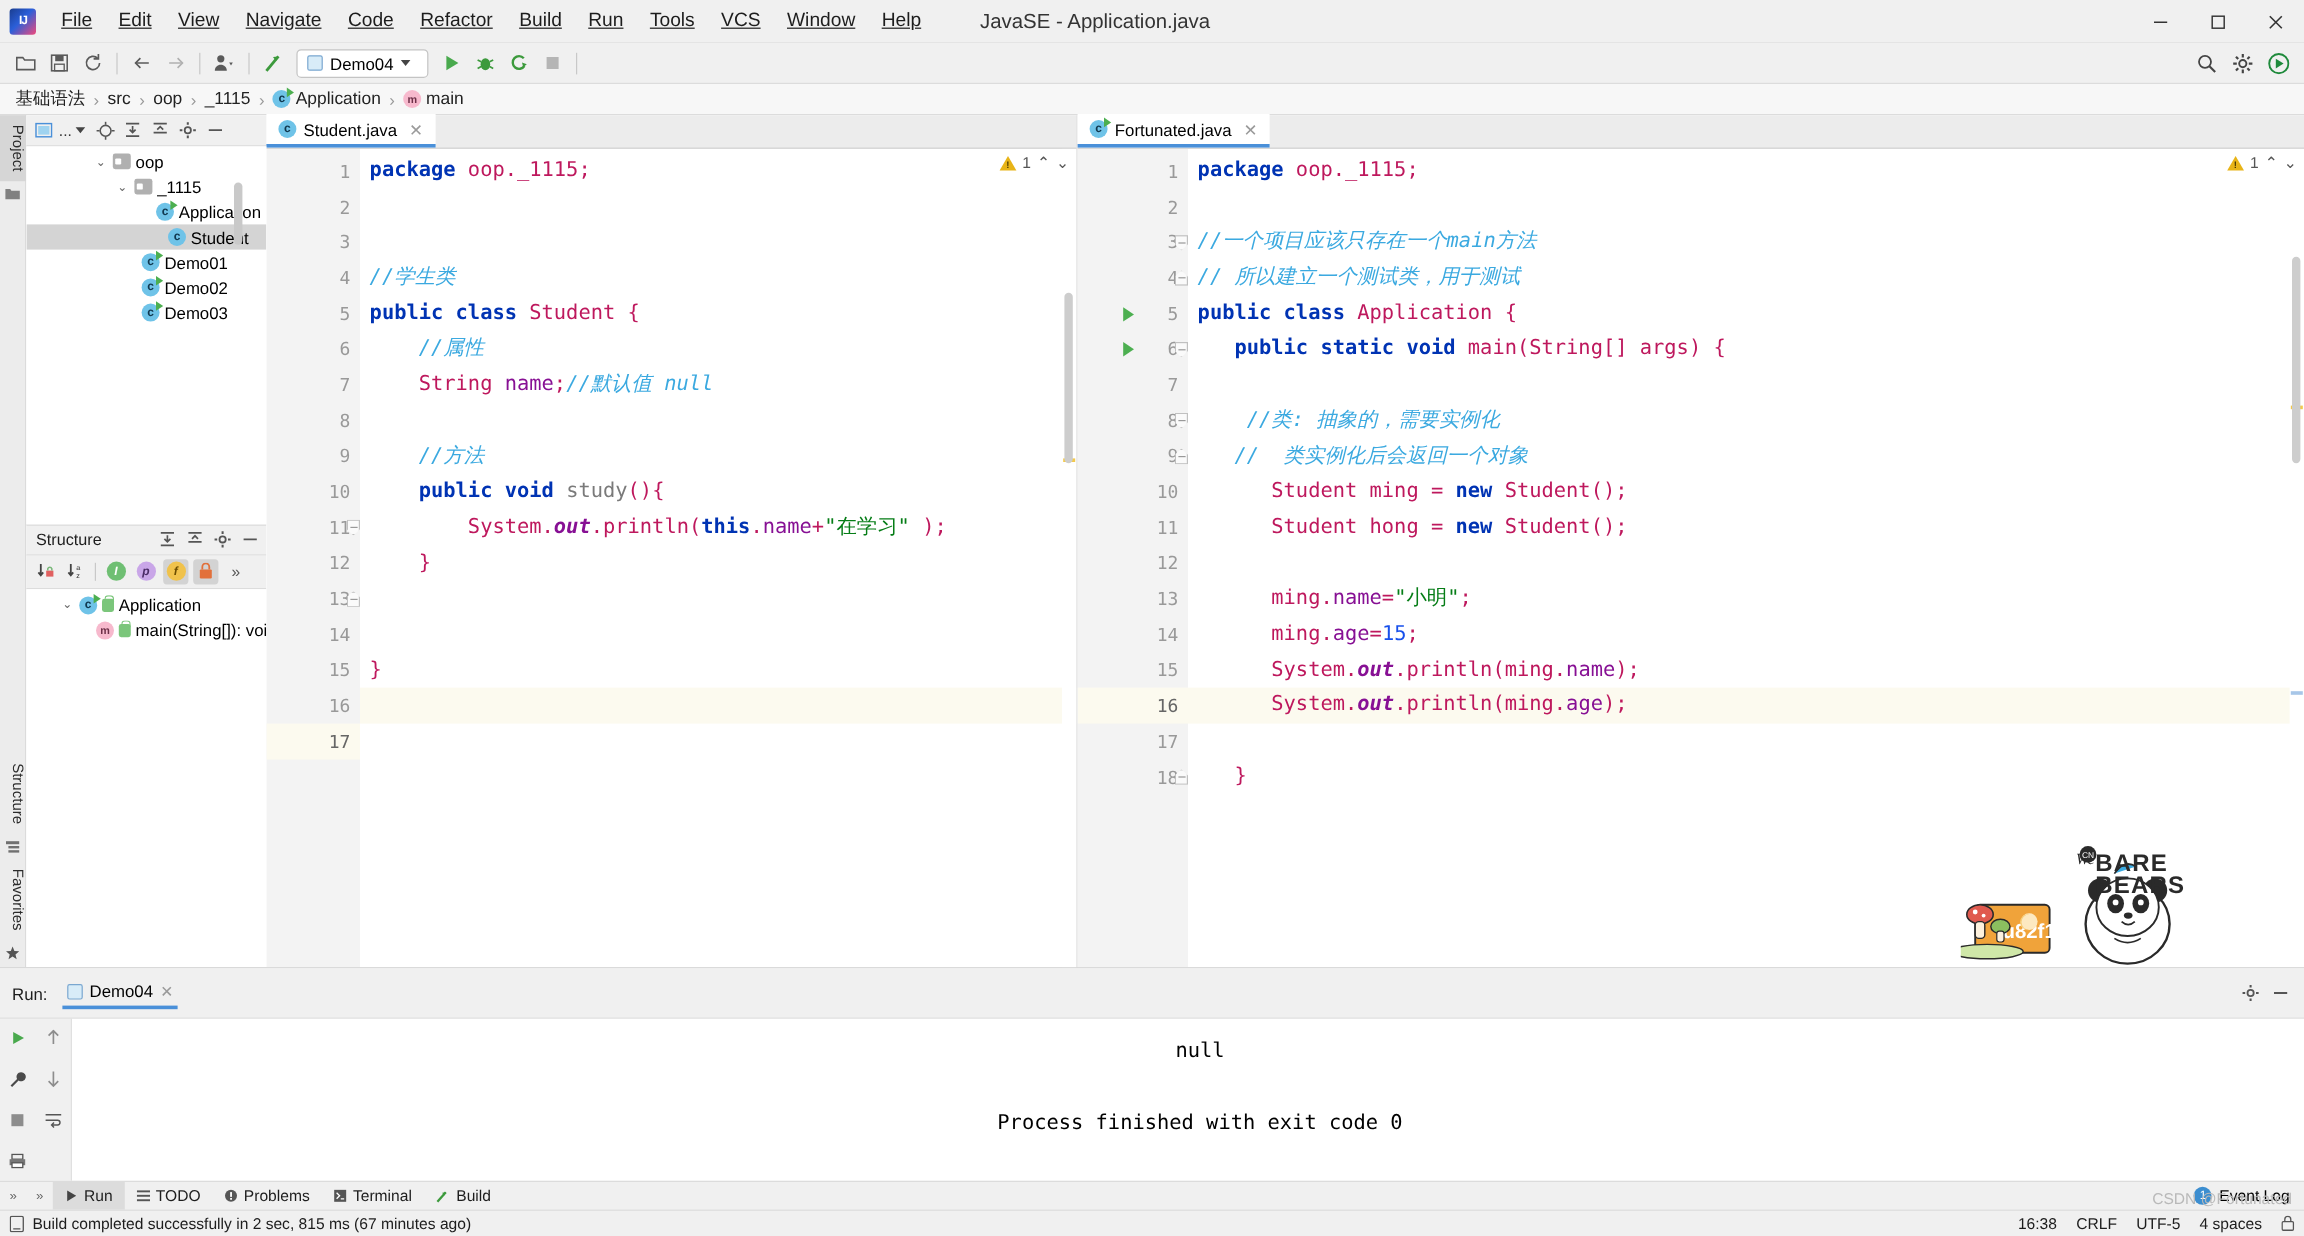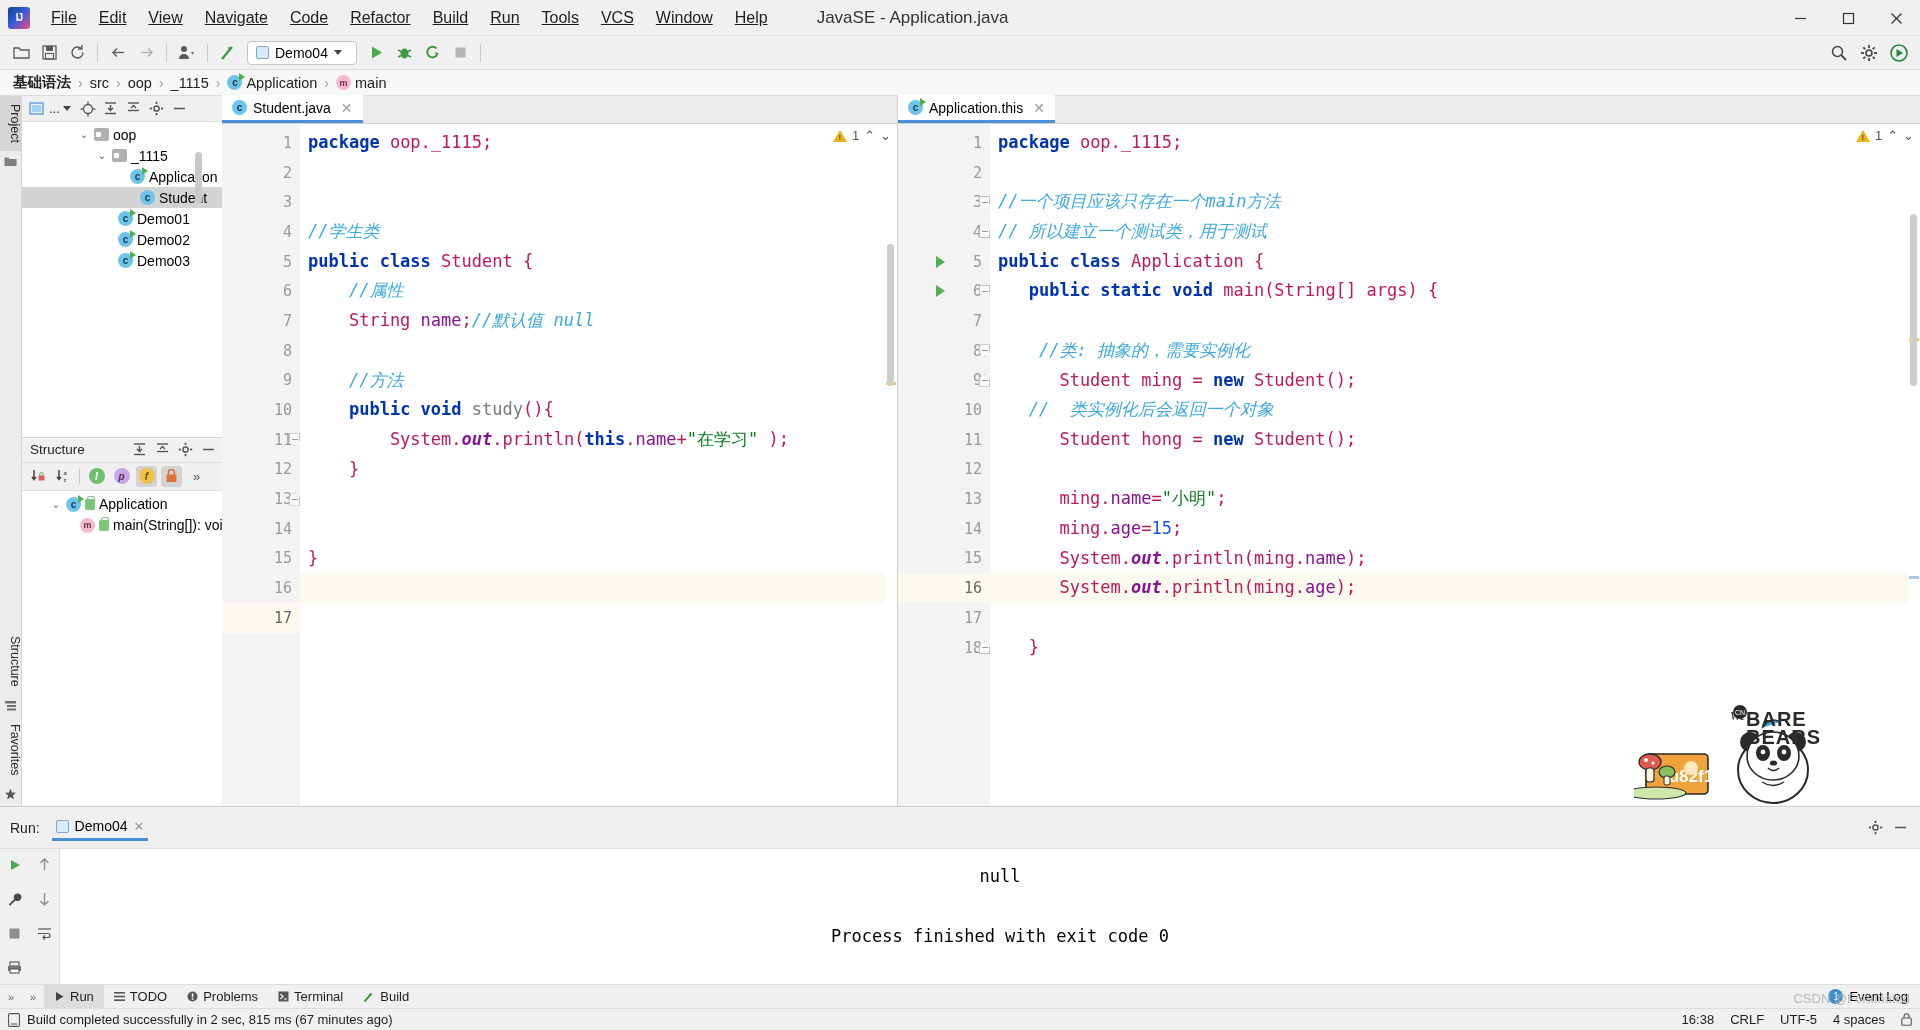--- a/index.html
+++ b/index.html
@@ -59,21 +59,21 @@
   .caret-dn { width: 0; height: 0; border-left: 4px solid transparent; border-right: 4px solid transparent; border-top: 5px solid #444; }
   .tb-right { margin-left: auto; display: flex; align-items: center; gap: 4px; }
 
   
   .breadcrumb {
     height: 26px; background: #f7f7f7; display: flex; align-items: center;
     padding-left: 10px; font-size: 14.5px; border-bottom: 1px solid #dcdcdc;
     flex: 0 0 26px; gap: 2px;
   }
   .bc-item { display: flex; align-items: center; gap: 4px; padding: 0 3px; color: #222; }
-  .bc-item.bold { font-weight: bold; }
+  .bc-item.bold { font-weight: normal; }
   .bc-sep { color: #9a9a9a; font-size: 14px; padding: 0 2px; }
   .ico-class {
     width: 15px; height: 15px; border-radius: 50%; background: #6fc3e8;
     color: #10384f; font-size: 10px; font-weight: bold; display: flex;
     align-items: center; justify-content: center; position: relative; flex: 0 0 auto;
   }
   .ico-class.runnable::after {
     content: ""; position: absolute; right: -3px; top: -2px;
     border-left: 6px solid #4caf50; border-top: 4px solid transparent; border-bottom: 4px solid transparent;
   }
@@ -662,21 +662,21 @@
             <div class="marker" style="top:258px;background:#f2c94c"></div>
             <div class="edge-thumb" style="top:120px;height:142px"></div>
           </div>
         </div>
       </div>
 
       <div class="editor-pane pane-right">
         <div class="tabbar">
           <div class="tab">
             <span class="ico-class runnable">c</span>
-            <span>Application.this</span>
+            <span>Fortunated.java</span>
             <span class="x">✕</span>
           </div>
         </div>
         <div class="pane-body">
           <div class="warnbar">
             <span class="tri-warn"></span>
             <span>1</span>
             <span>⌃</span>
             <span>⌄</span>
           </div>
@@ -702,22 +702,22 @@
             </div>
           <div class="code" id="code-right">
               <div class="cline"><span class="kw">package</span><span class="pl"> oop._1115;</span></div>
               <div class="cline">&nbsp;</div>
               <div class="cline"><span class="cm">//一个项目应该只存在一个main方法</span></div>
               <div class="cline"><span class="cm">// 所以建立一个测试类，用于测试</span></div>
               <div class="cline"><span class="kw">public class</span><span class="pl"> Application {</span></div>
               <div class="cline"><span class="pl">   </span><span class="kw">public static void</span><span class="pl"> main(String[] args) {</span></div>
               <div class="cline">&nbsp;</div>
               <div class="cline"><span class="pl">    </span><span class="cm">//类: 抽象的，需要实例化</span></div>
+              <div class="cline"><span class="pl">   </span><span class="cm">//  类实例化后会返回一个对象</span></div>
               <div class="cline"><span class="pl">      Student ming = </span><span class="kw">new</span><span class="pl"> Student();</span></div>
-              <div class="cline"><span class="pl">   </span><span class="cm">//  类实例化后会返回一个对象</span></div>
               <div class="cline"><span class="pl">      Student hong = </span><span class="kw">new</span><span class="pl"> Student();</span></div>
               <div class="cline">&nbsp;</div>
               <div class="cline"><span class="pl">      ming.</span><span class="fld">name</span><span class="pl">=</span><span class="str">"小明"</span><span class="pl">;</span></div>
               <div class="cline"><span class="pl">      ming.</span><span class="fld">age</span><span class="pl">=</span><span class="num">15</span><span class="pl">;</span></div>
               <div class="cline"><span class="pl">      System.</span><span class="sf">out</span><span class="pl">.println(ming.</span><span class="fld">name</span><span class="pl">);</span></div>
               <div class="cline cur"><span class="pl">      System.</span><span class="sf">out</span><span class="pl">.println(ming.</span><span class="fld">age</span><span class="pl">);</span></div>
               <div class="cline">&nbsp;</div>
               <div class="cline"><span class="pl">   }</span></div>
             </div>
           <div class="edge-scroll">

